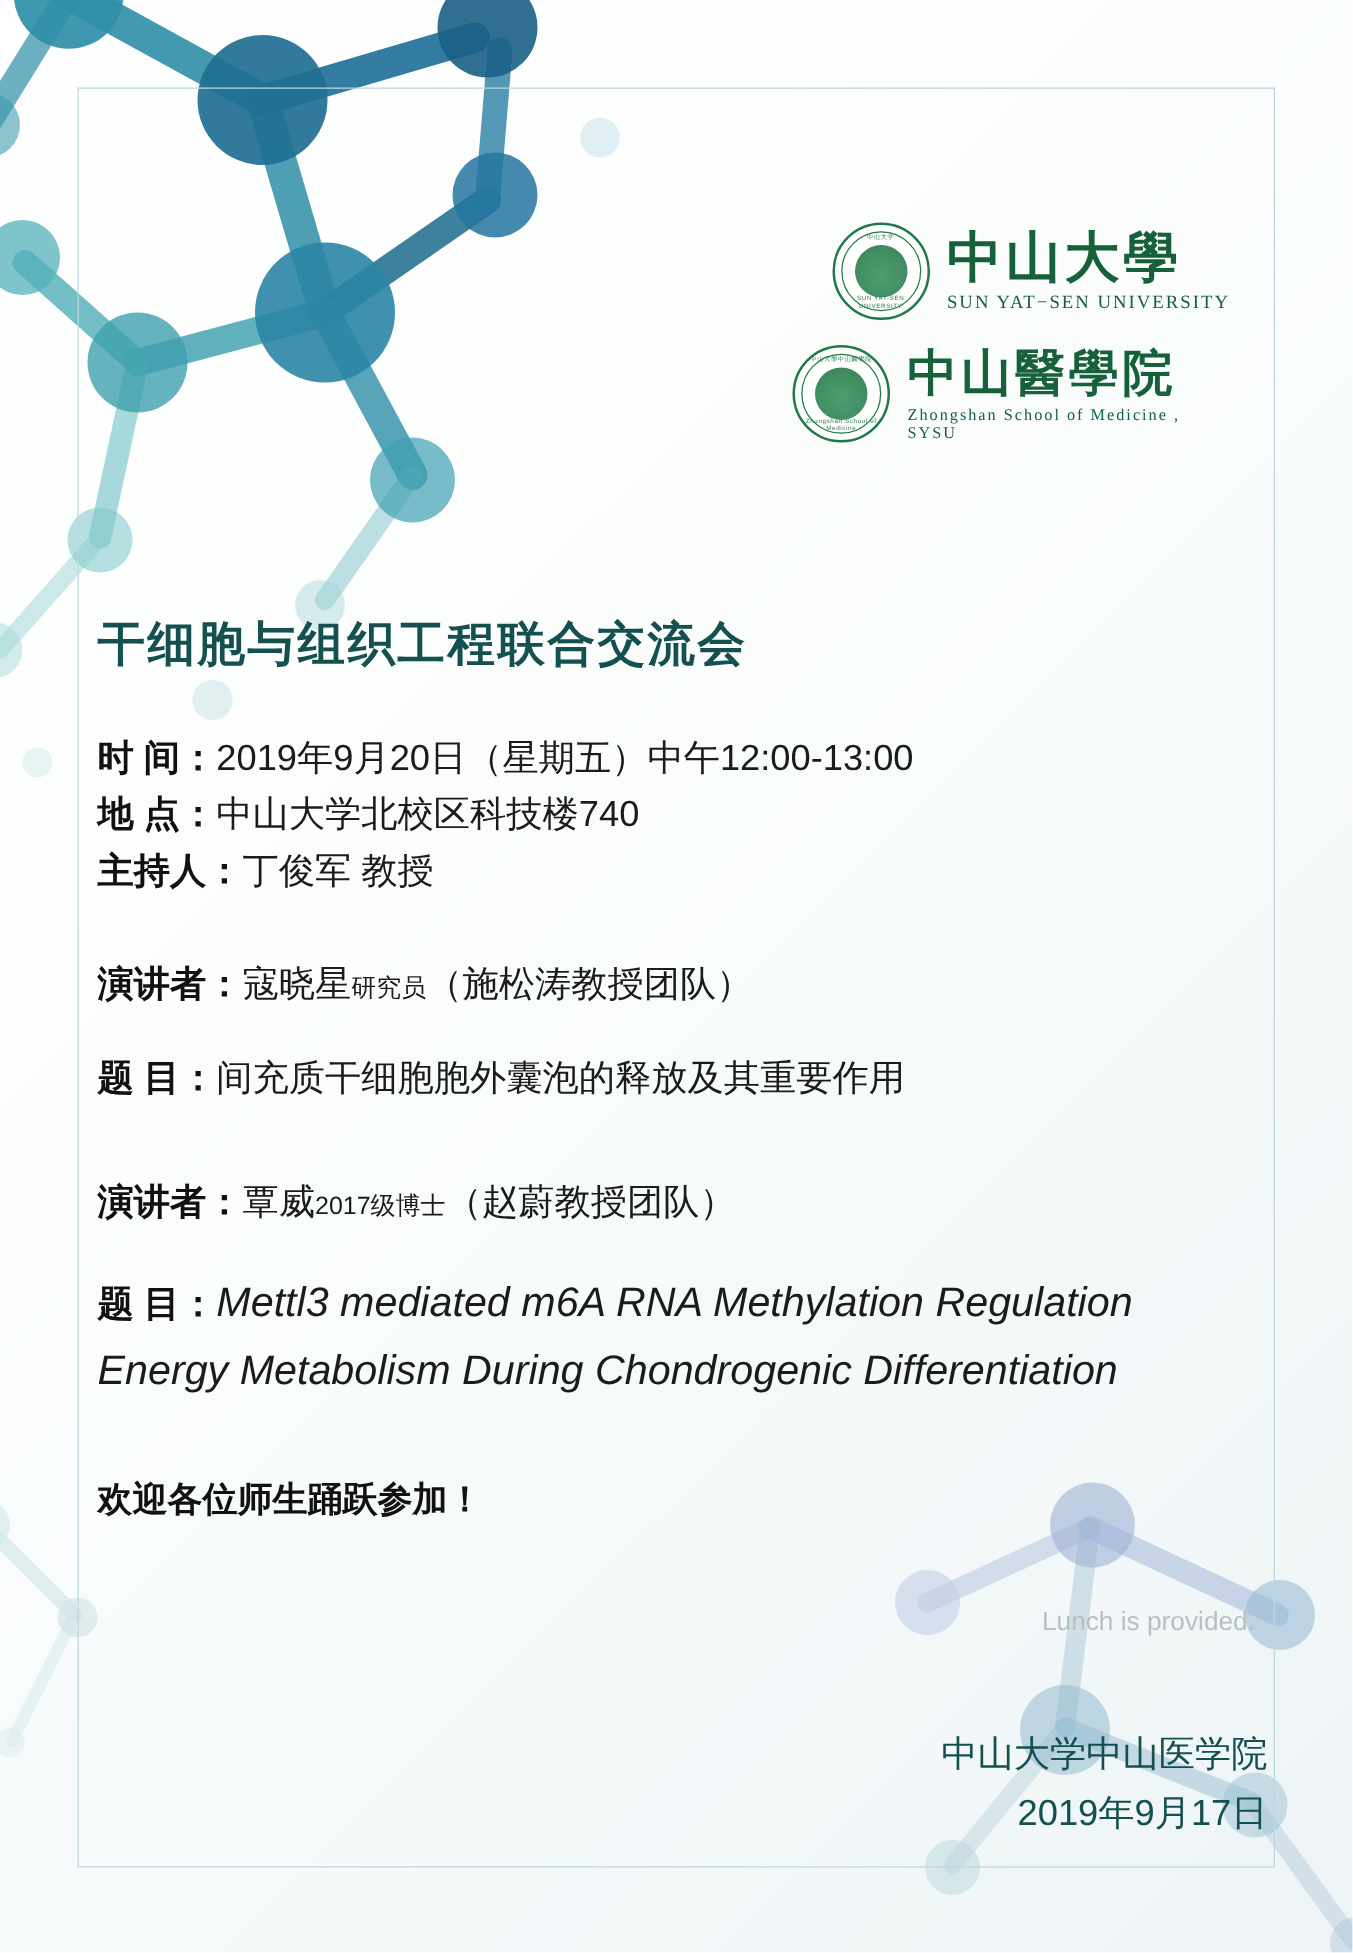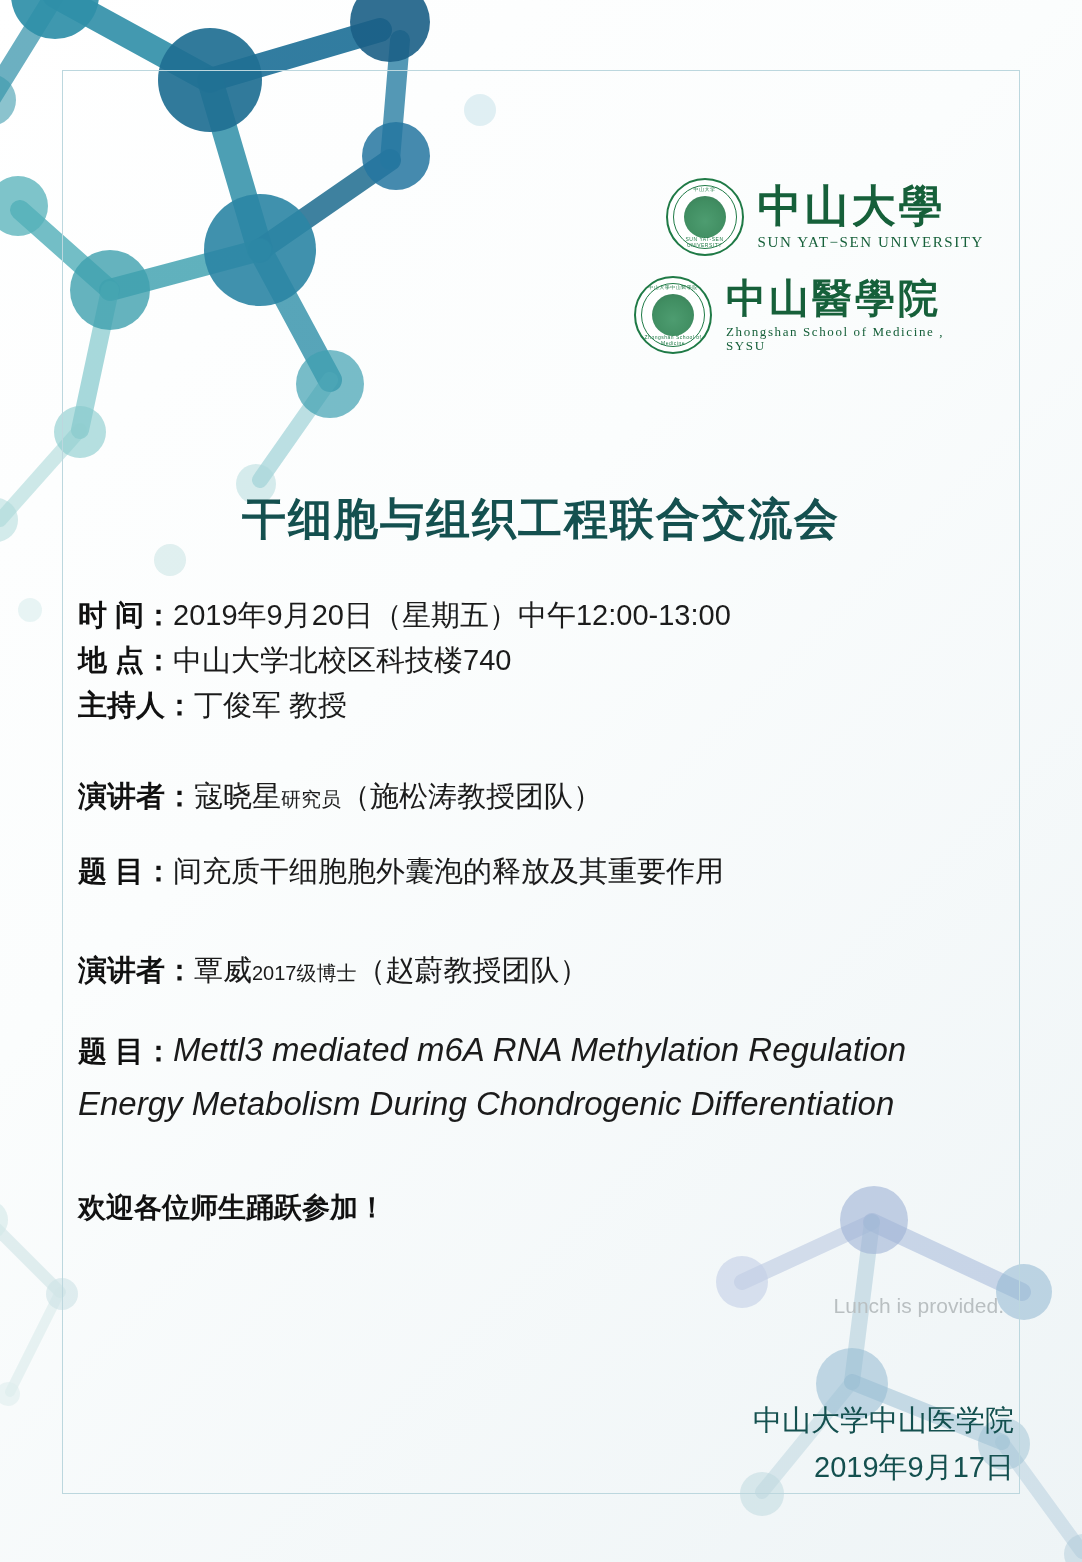--- a/index.html
+++ b/index.html
@@ -80,21 +80,21 @@
     position: absolute;
     left: 0; right: 0; top: 6px;
     text-align: center;
     font-size: 5px;
     letter-spacing: .5px;
     color: #1f7a46;
   }
   .seal .seal-ring-text.bottom { top: auto; bottom: 6px; }
   .logo-text { display: flex; flex-direction: column; line-height: 1.05; }
   .logo-cn {
-    font-family: Liberation Serif, serif;
+    font-family: Liberation Sans, sans-serif;
     font-weight: bold;
     color: #16603a;
     letter-spacing: 3px;
   }
   .logo-cn.big { font-size: 44px; }
   .logo-cn.mid { font-size: 40px; }
   .logo-en {
     font-family: "Liberation Serif", serif;
     color: #16603a;
     letter-spacing: 1.6px;
@@ -104,24 +104,23 @@
   .logo-en.b { font-size: 13px; }
 
   
   #content {
     position: absolute;
     left: 78px;
     top: 490px;
     width: 926px;
   }
   #title {
-    text-align: center;
     font-family: "DejaVu Serif", "Liberation Serif", serif;
     font-weight: bold;
-    font-size: 44px;
+    font-size: 38px;
     color: #14504f;
     letter-spacing: 2px;
     margin-bottom: 44px;
   }
   .line {
     font-size: 29px;
     color: #1b1b1b;
     line-height: 1.55;
     white-space: nowrap;
   }
@@ -155,21 +154,21 @@
   }
   #lunch {
     margin-top: 64px;
     font-size: 21px;
     color: #b9bfc1;
     text-align: right;
   }
   #signature {
     position: absolute;
     right: 68px;
-    bottom: 72px;
+    bottom: 88px;
     text-align: right;
     font-size: 29px;
     color: #14504f;
     line-height: 1.6;
   }
 </style>
 </head>
 <body>
 
 <div id="poster">

